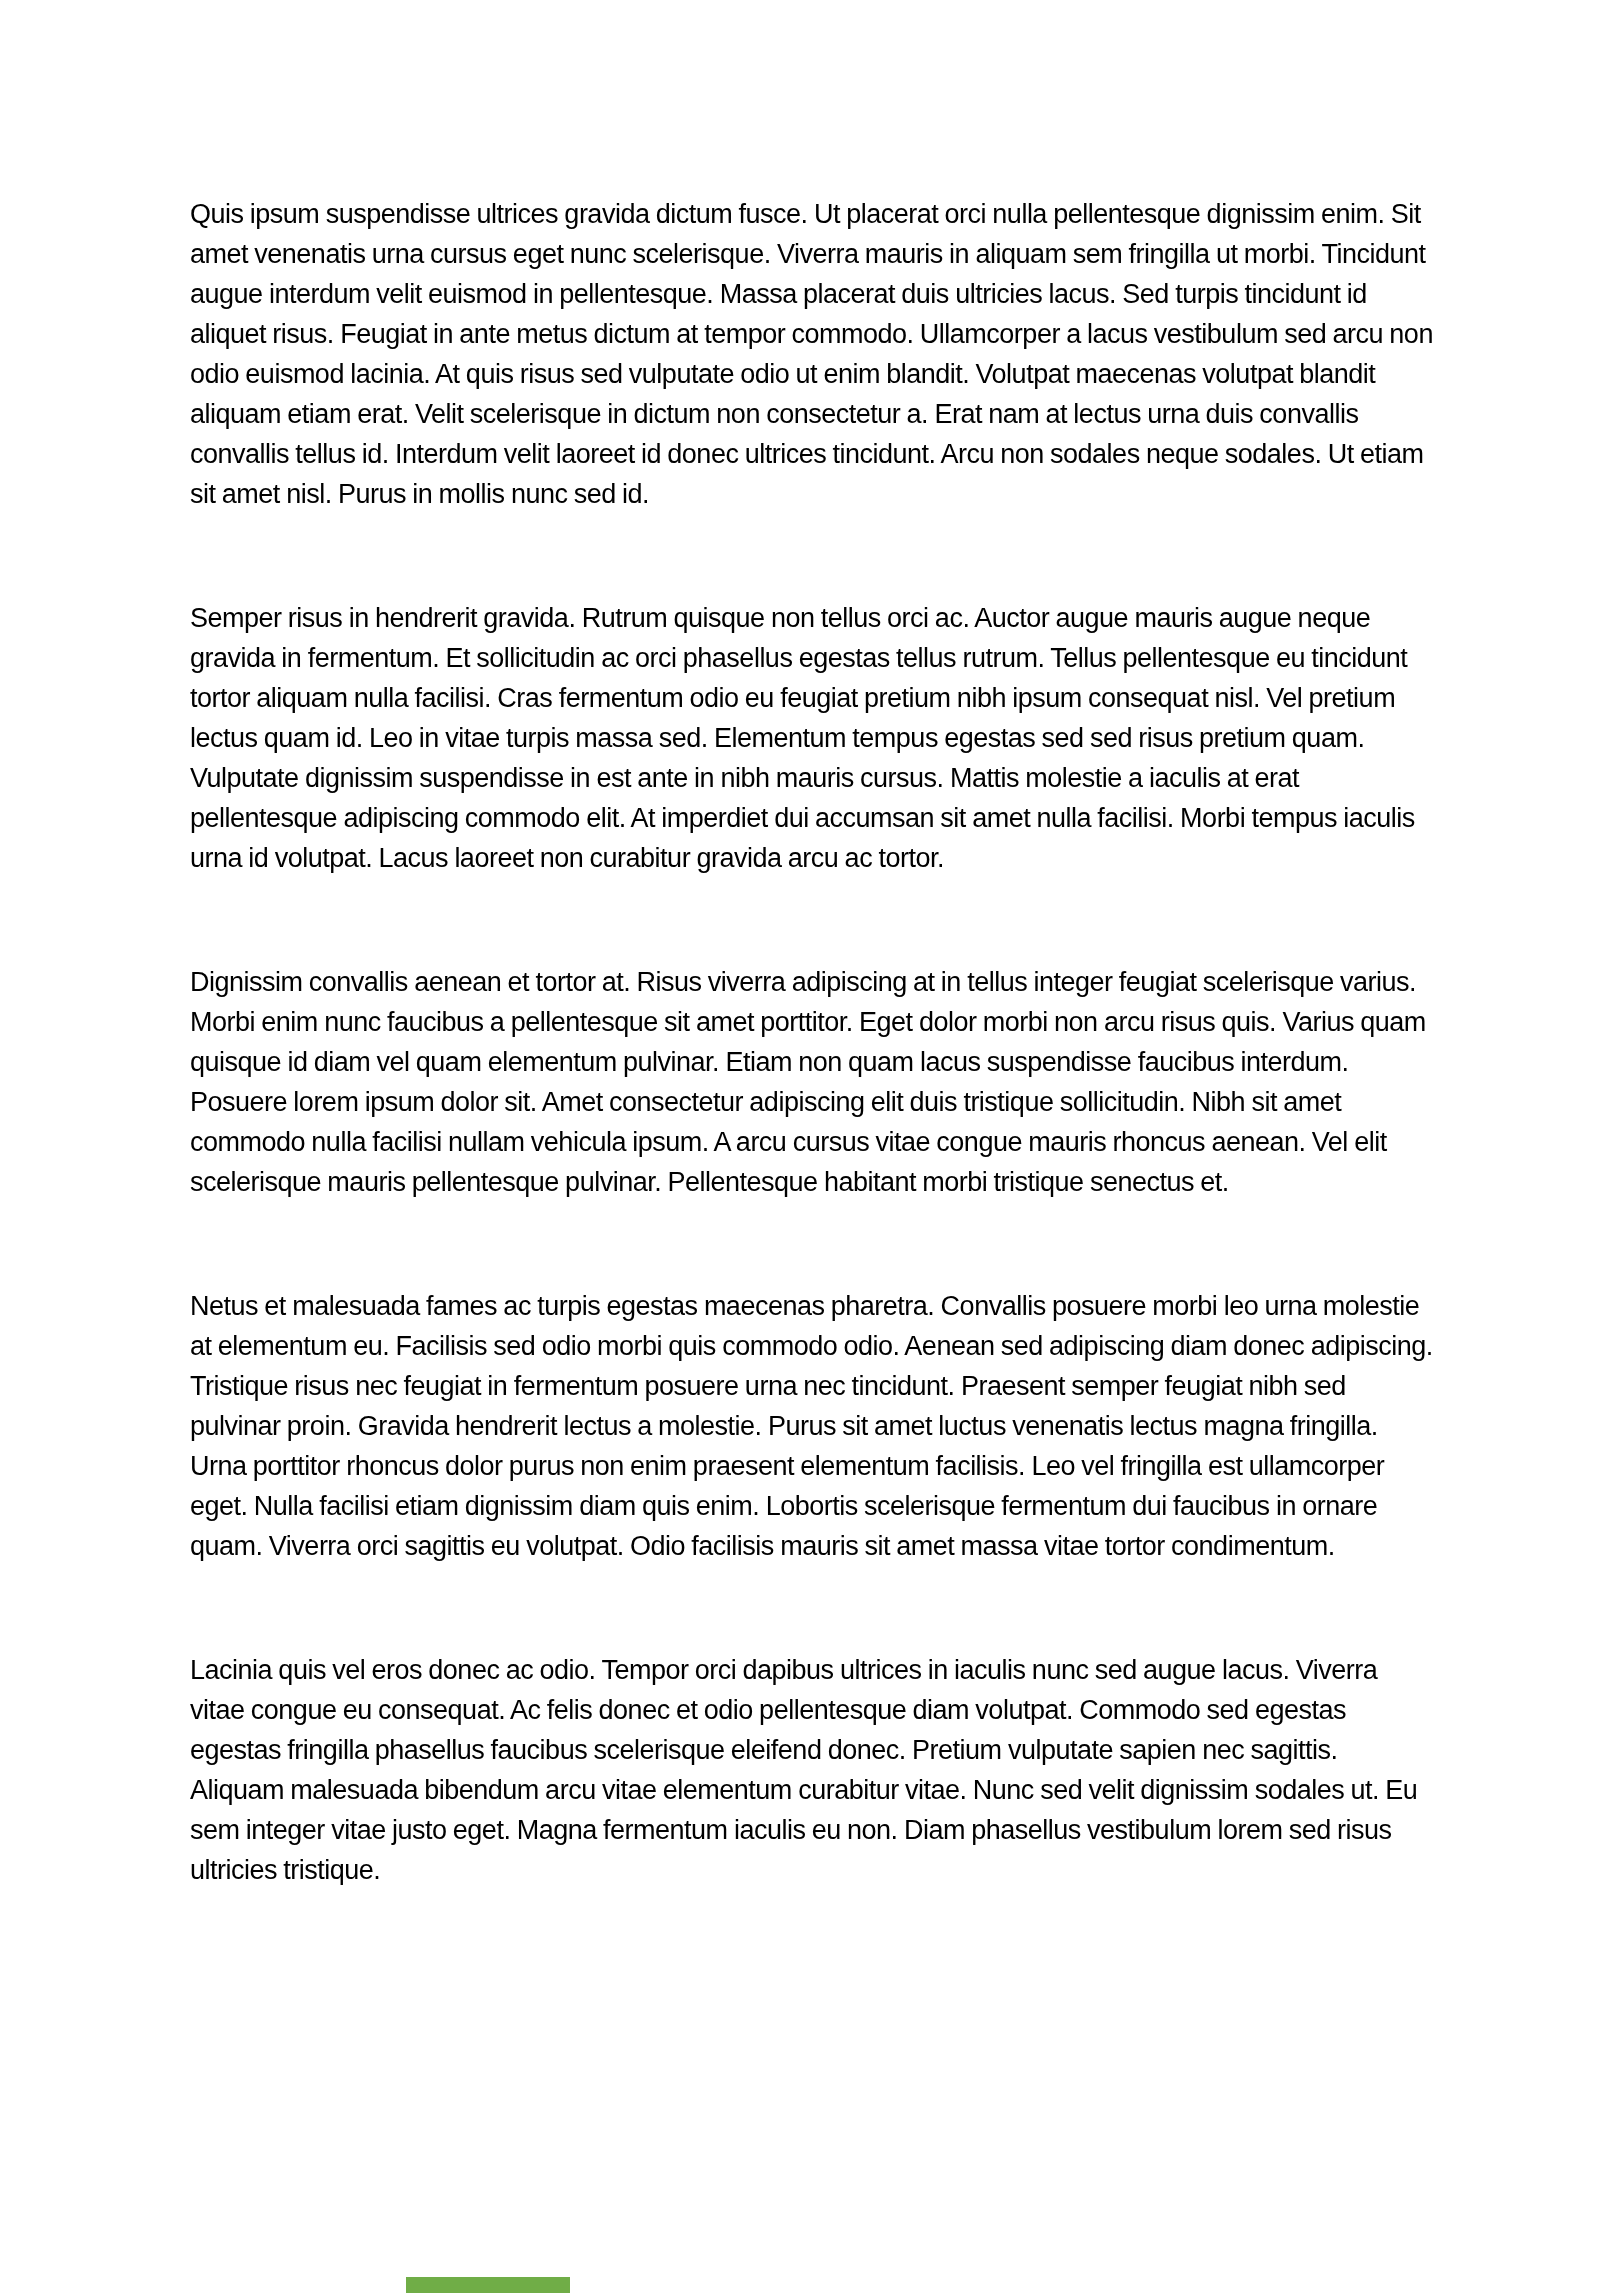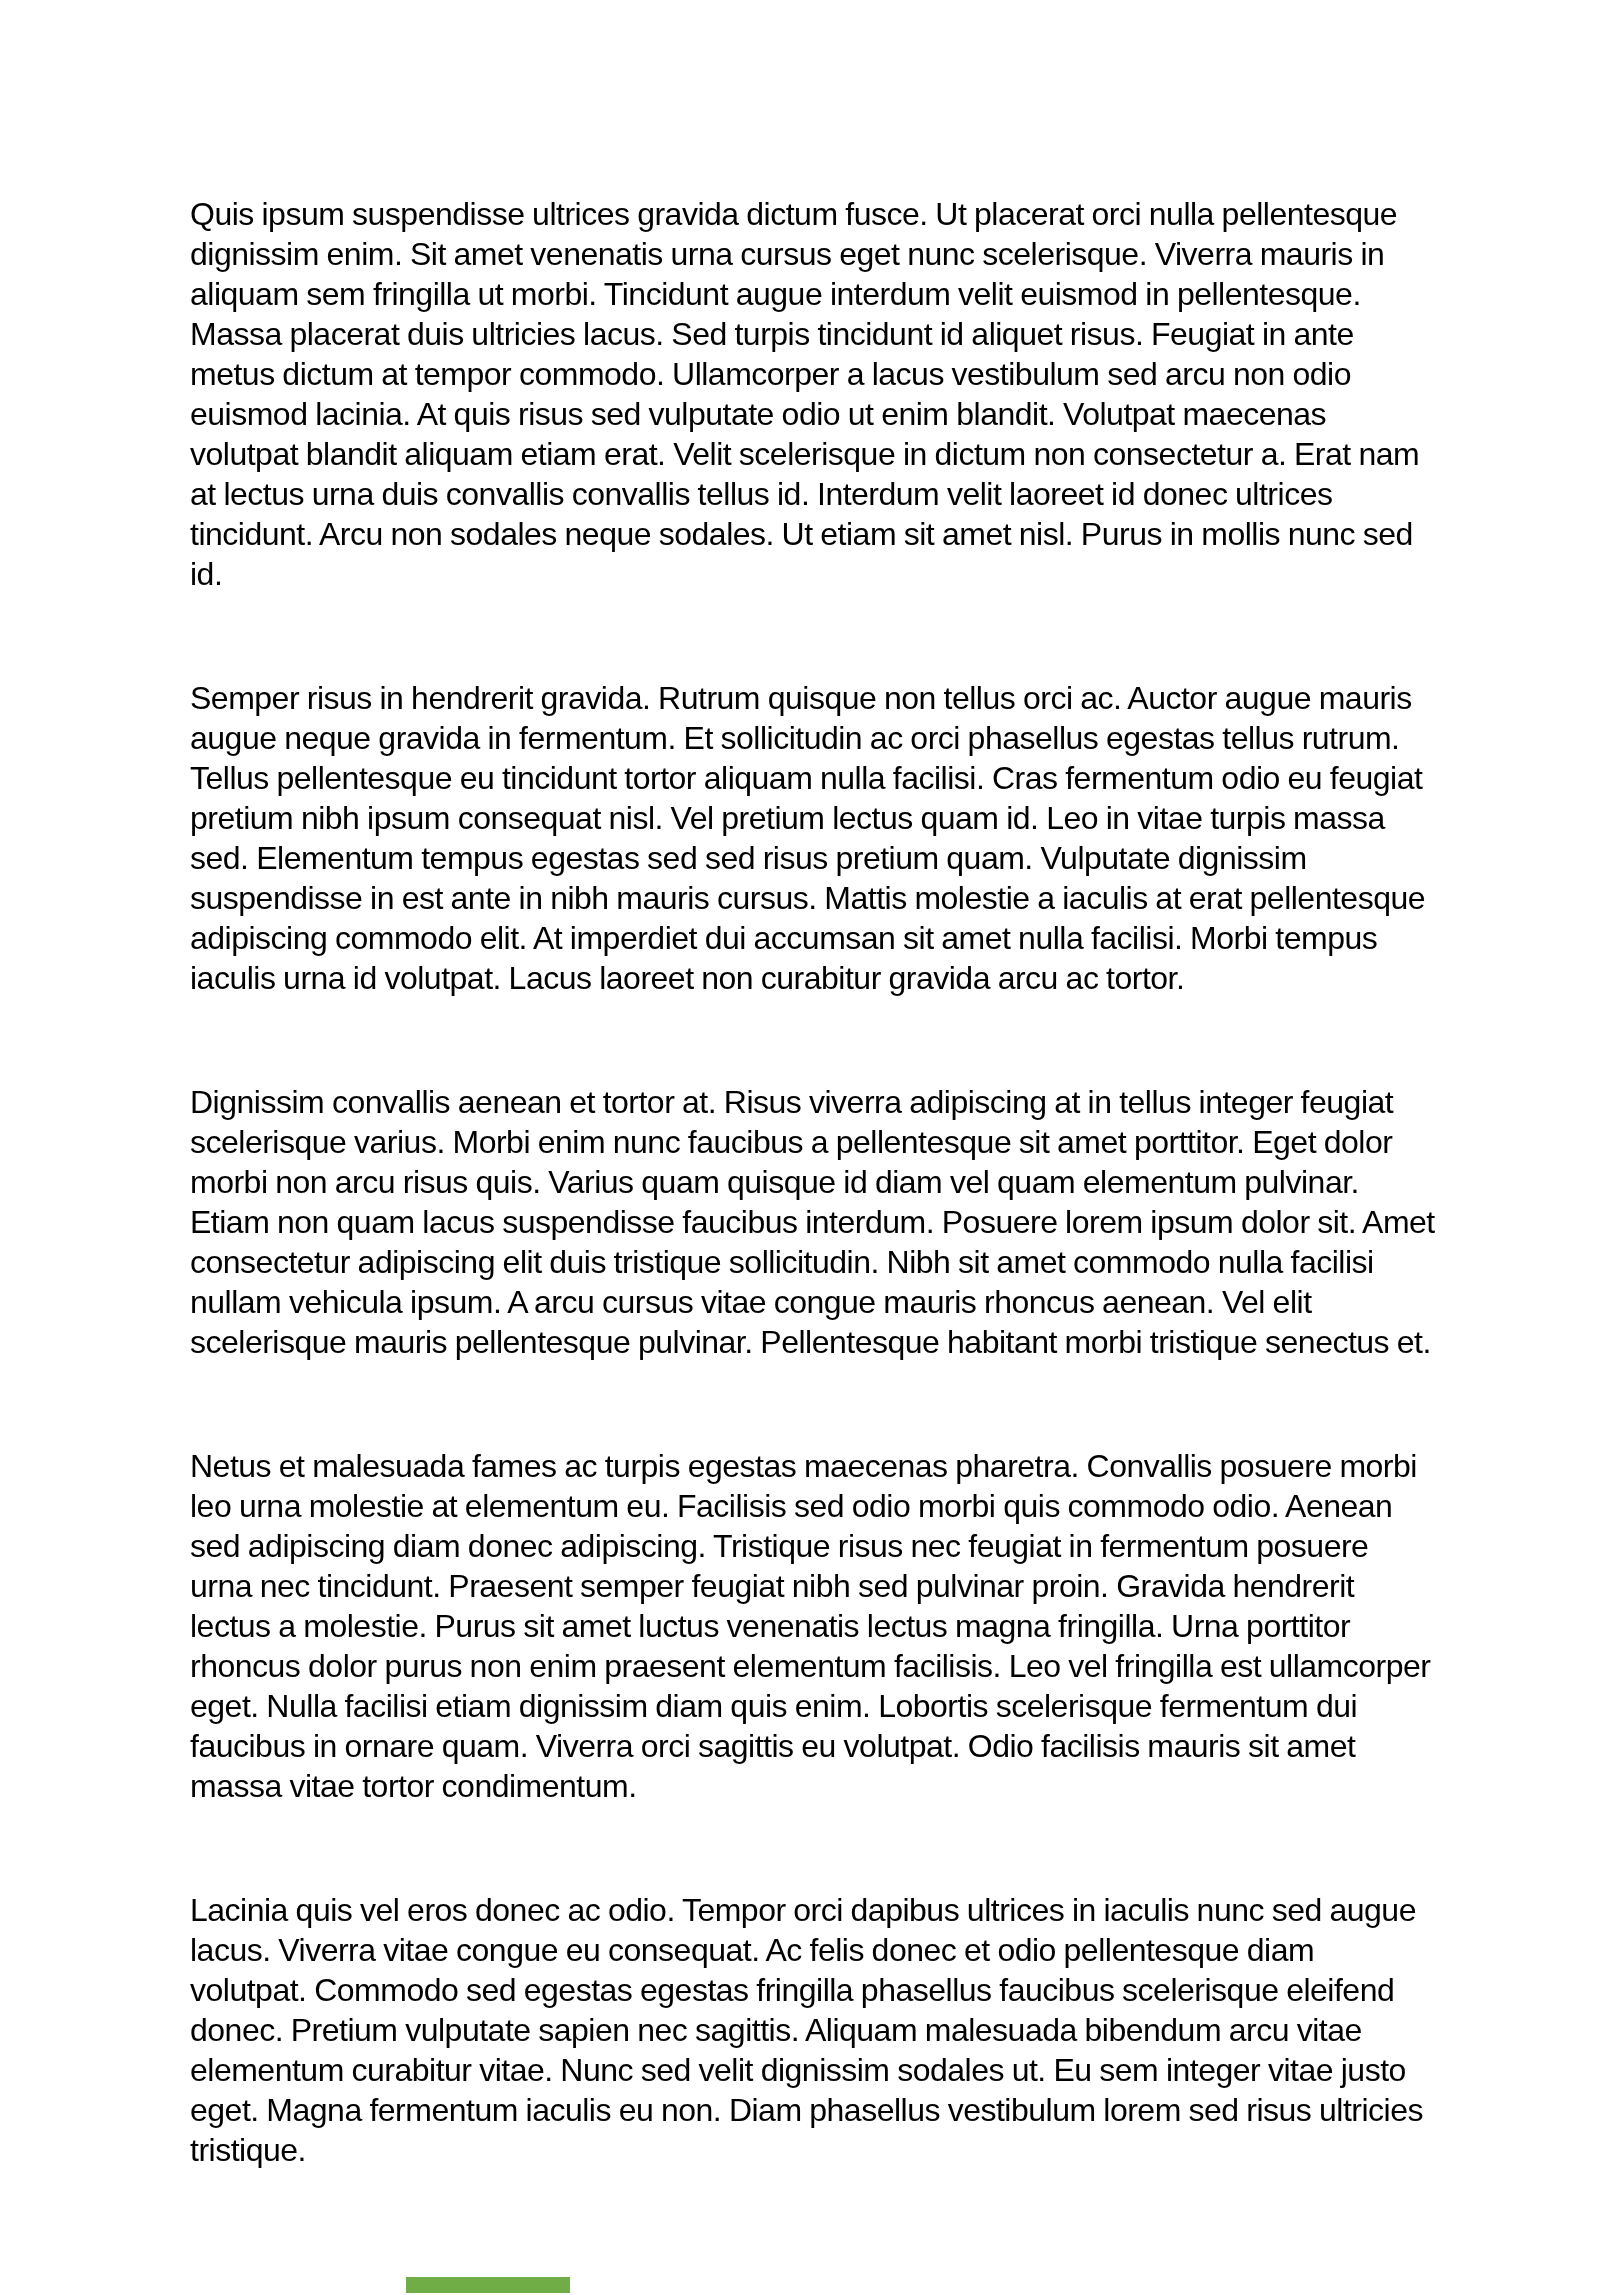--- a/index.html
+++ b/index.html
@@ -12,21 +12,21 @@
     width: 1623px;
     height: 2295px;
     background: #ffffff;
     box-sizing: border-box;
     padding: 194px 187px 0 190px;
     overflow: hidden;
     font-family: "Liberation Sans", "DejaVu Sans", sans-serif;
   }
   .doc-body p {
     margin: 0 0 84px 0;
-    font-size: 32px;
+    font-size: 27px;
     line-height: 40px;
     letter-spacing: -0.5px;
     word-spacing: -0.7px;
     color: #000000;
     text-align: left;
   }
   .green-bar {
     position: absolute;
     left: 406px;
     top: 2277px;

